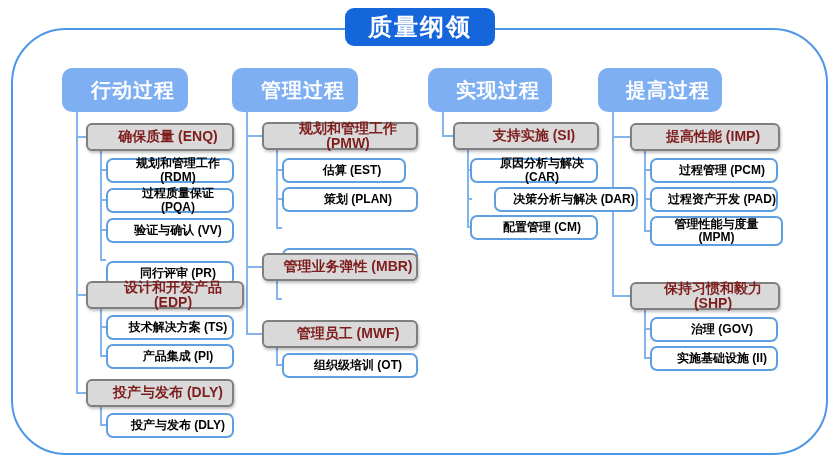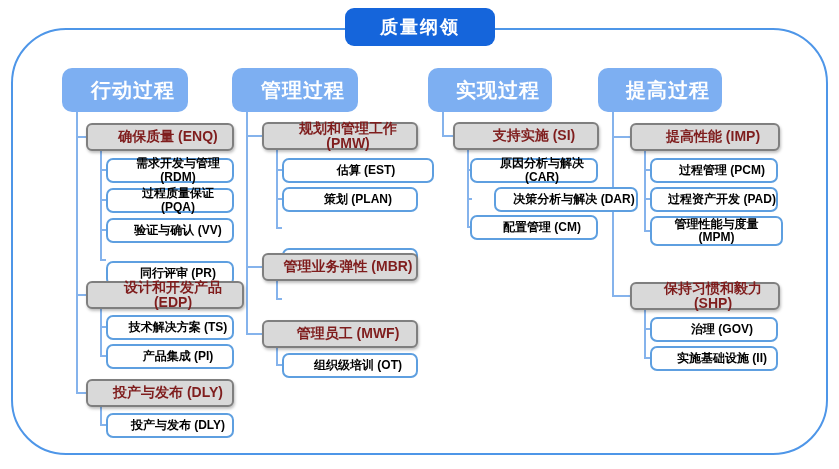--- a/index.html
+++ b/index.html
@@ -7,21 +7,21 @@
   .canvas {
     position:relative; width:839px; height:469px; background:#fff; overflow:hidden;
     font-family:"Liberation Sans", sans-serif;
   }
   .frame {
     position:absolute; left:11px; top:28px; width:817px; height:427px;
     border:2px solid #4E96E8; border-radius:55px; background:transparent;
   }
   .title {
     position:absolute; left:345px; top:8px; width:150px; height:38px;
-    background:#1565DB; color:#fff; font-weight:bold; font-size:18px;
+    background:#1565DB; color:#fff; font-weight:bold; font-size:24px;
     border-radius:9px; display:flex; align-items:center; justify-content:center;
     z-index:3; letter-spacing:2px;
   }
   .box {
     position:absolute; display:flex; align-items:center; justify-content:center;
     text-align:center; z-index:2; line-height:1.1;padding-left:16px;
   }
   .hdr {
     top:68px; height:44px; background:#7DAFF2; color:#fff; font-weight:bold;
     font-size:20px; border-radius:10px; letter-spacing:1px;
@@ -48,32 +48,32 @@
   <div class="frame"></div>
 
   <div class="title">质量纲领</div>
 
   <div class="box hdr" style="left:62px;width:126px;">行动过程</div>
   <div class="box hdr" style="left:232px;width:126px;">管理过程</div>
   <div class="box hdr" style="left:428px;width:124px;">实现过程</div>
   <div class="box hdr" style="left:598px;width:124px;">提高过程</div>
 
   <div class="box grp" style="left:86px;top:123px;width:148px;">确保质量 (ENQ)</div>
-  <div class="box itm" style="left:106px;top:158px;width:128px;">需求开发与管理 (RDM)</div>
+  <div class="box itm" style="left:106px;top:158px;width:128px;">规划和管理工作 (RDM)</div>
   <div class="box itm" style="left:106px;top:188px;width:128px;">过程质量保证 (PQA)</div>
   <div class="box itm" style="left:106px;top:218px;width:128px;">验证与确认 (VV)</div>
   <div class="box itm" style="left:106px;top:248px;width:128px;margin-top:13px;">同行评审 (PR)</div>
   <div class="box grp" style="left:86px;top:281px;width:158px;">设计和开发产品 (EDP)</div>
   <div class="box itm" style="left:106px;top:315px;width:128px;">技术解决方案 (TS)</div>
   <div class="box itm" style="left:106px;top:344px;width:128px;">产品集成 (PI)</div>
   <div class="box grp" style="left:86px;top:379px;width:148px;">投产与发布 (DLY)</div>
   <div class="box itm" style="left:106px;top:413px;width:128px;">投产与发布 (DLY)</div>
 
   <div class="box grp" style="left:262px;top:122px;width:156px;">规划和管理工作 (PMW)</div>
-  <div class="box itm" style="left:282px;top:158px;width:152px;">估算 (EST)</div>
+  <div class="box itm" style="left:282px;top:158px;width:124px;">估算 (EST)</div>
   <div class="box itm" style="left:282px;top:187px;width:136px;">策划 (PLAN)</div>
   <div class="box itm" style="left:282px;top:216px;width:136px;margin-top:32px;">跟踪与控制 (MC)</div>
   <div class="box grp" style="left:262px;top:253px;width:156px;">管理业务弹性 (MBR)</div>
   <div class="box grp" style="left:262px;top:320px;width:156px;">管理员工 (MWF)</div>
   <div class="box itm" style="left:282px;top:353px;width:136px;">组织级培训 (OT)</div>
 
   <div class="box grp" style="left:453px;top:122px;width:146px;">支持实施 (SI)</div>
   <div class="box itm" style="left:470px;top:158px;width:128px;">原因分析与解决 (CAR)</div>
   <div class="box itm" style="left:470px;top:187px;width:144px;margin-left:24px;">决策分析与解决 (DAR)</div>
   <div class="box itm" style="left:470px;top:215px;width:128px;">配置管理 (CM)</div>

